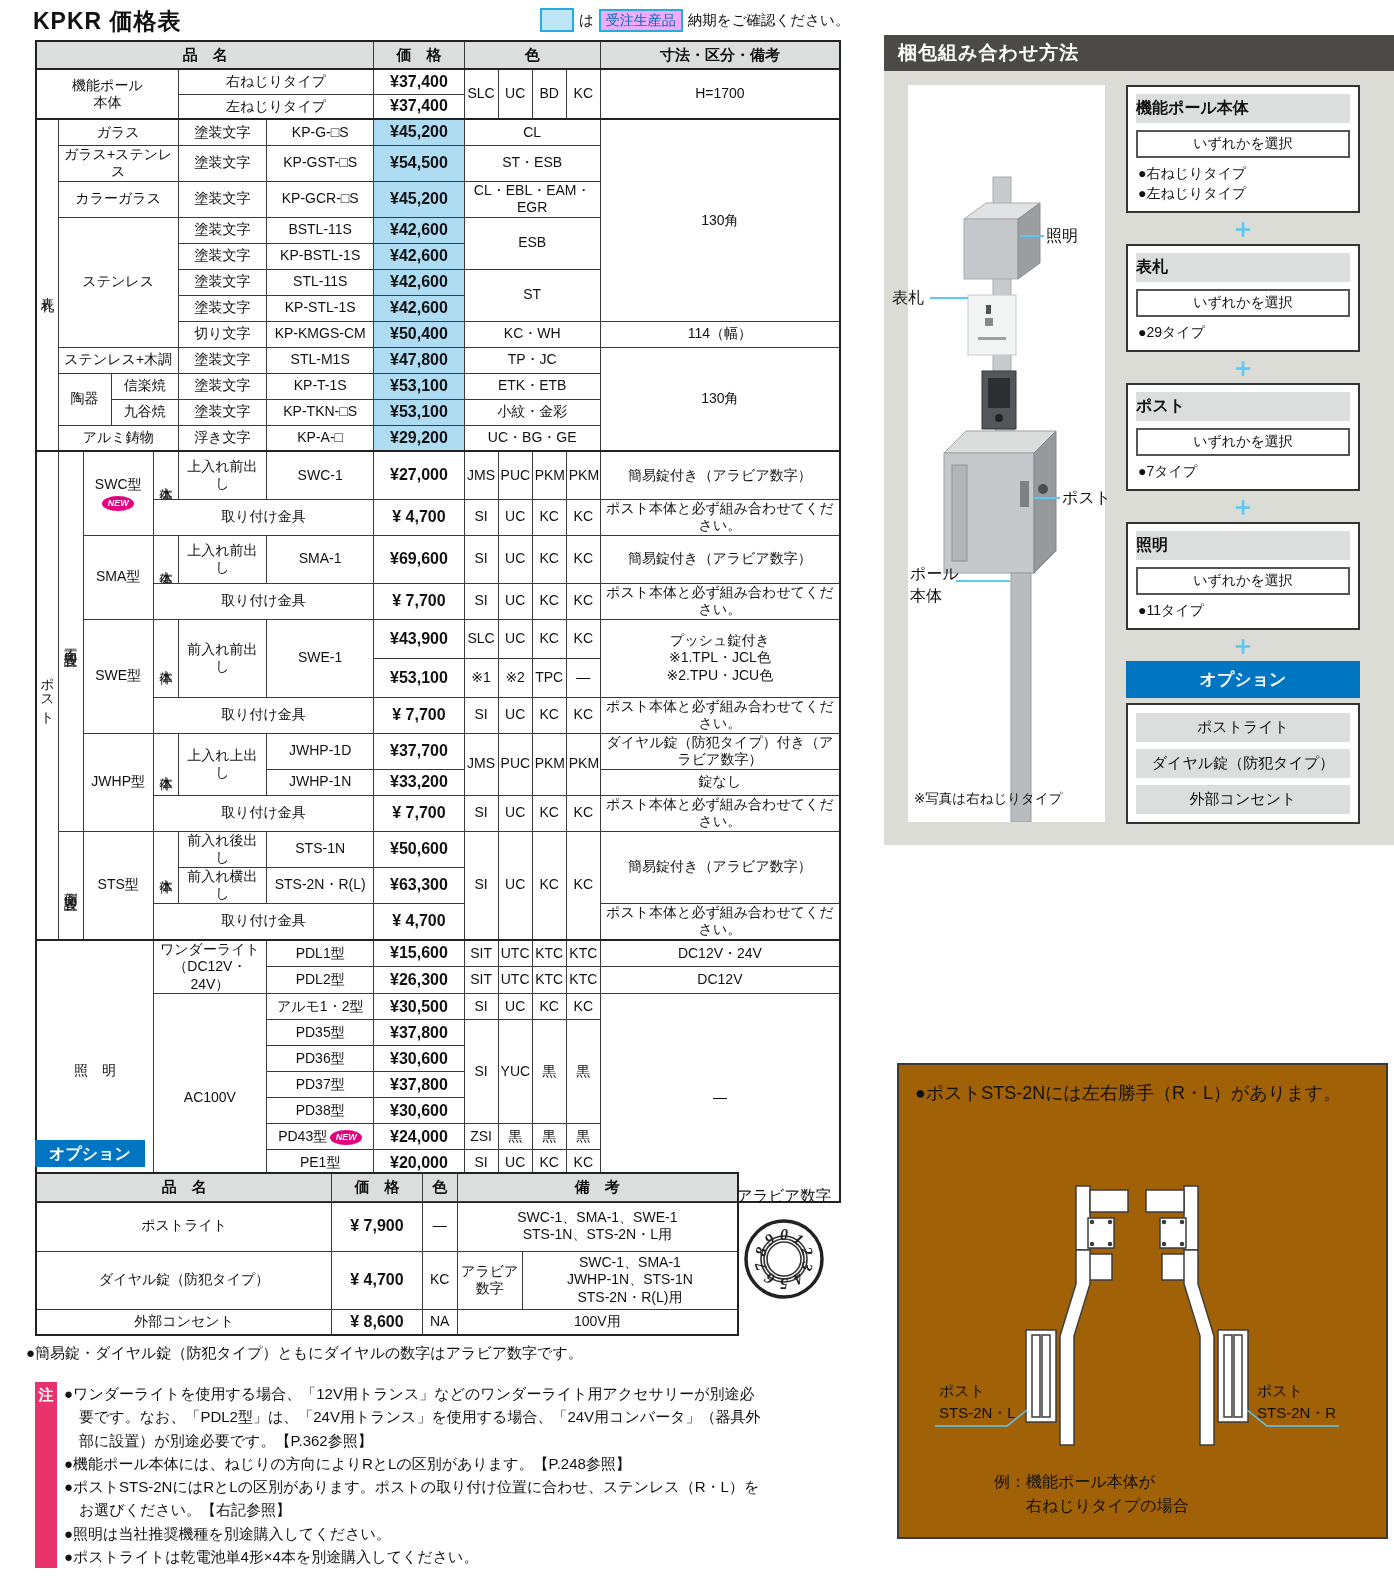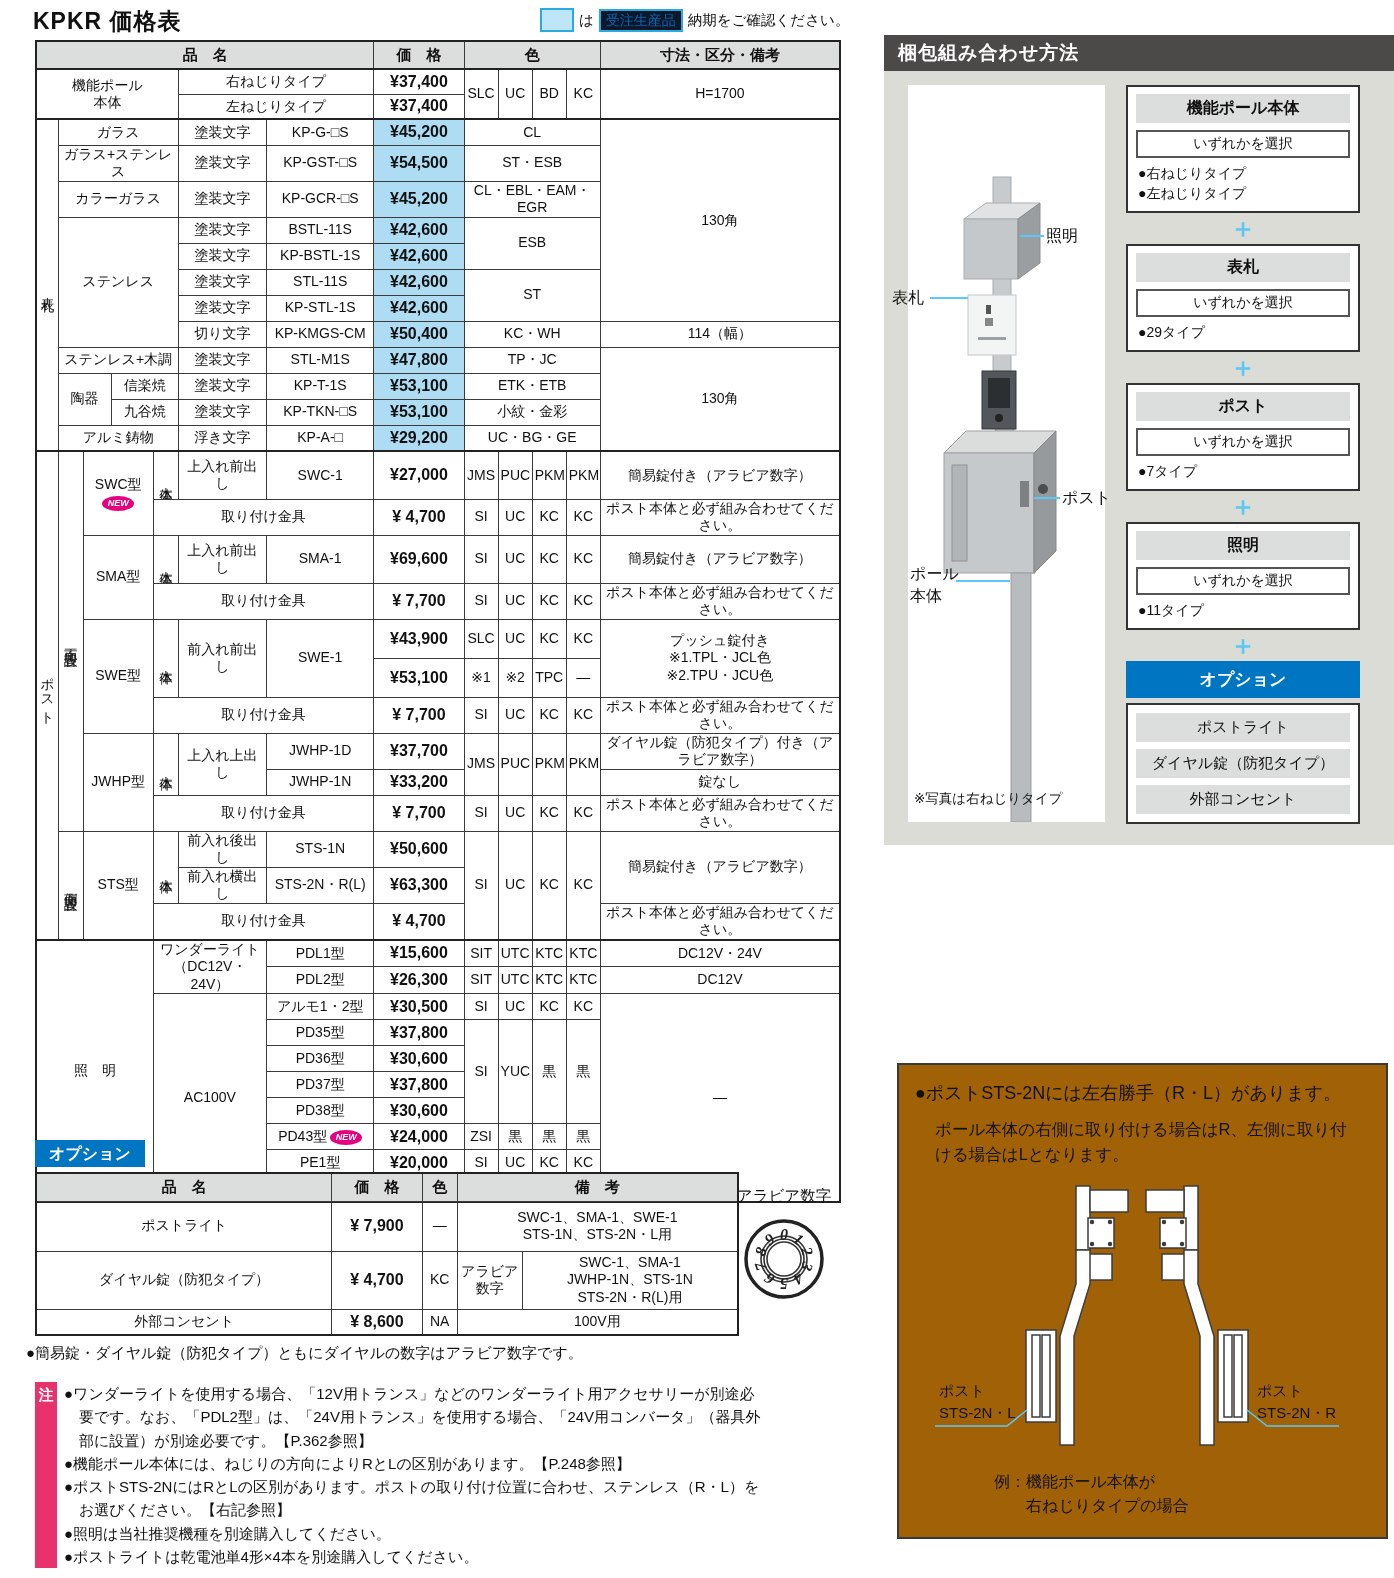--- a/index.html
+++ b/index.html
@@ -2,21 +2,21 @@
 <html><head>
 <meta charset="utf-8">
 <style>
   html,body{margin:0;padding:0;background:#fff;}
   #page{position:relative;width:1394px;height:1578px;background:#fff;overflow:hidden;
         font-family:"Liberation Sans","DejaVu Sans",sans-serif;color:#111;}
   
   .page-title{position:absolute;left:33px;top:6px;font-size:23px;font-weight:bold;letter-spacing:1px;}
   .legend{position:absolute;left:540px;top:8px;display:flex;align-items:center;gap:5px;font-size:14.5px;}
   .legend-box{width:30px;height:20px;background:#BEE6F7;border:2px solid #29ABE2;}
-  .legend-tag{background:#0f172a;border:2px solid #29ABE2;color:#0068B7;padding:0 5px;font-size:14px;line-height:19px;}
+  .legend-tag{background:#f0abfc;border:2px solid #29ABE2;color:#0068B7;padding:0 5px;font-size:14px;line-height:19px;}
   
   table.grid{border-collapse:collapse;table-layout:fixed;border:2px solid #222;}
   table.grid th,table.grid td{border:1px solid #3a3a3a;text-align:center;vertical-align:middle;
         font-size:14px;padding:0 2px;overflow:hidden;}
   table.grid th{background:#DCDDDD;font-weight:bold;font-size:15px;}
   table.grid tr.sec td,table.grid tr.sec th{border-top:2px solid #222;}
   td .ct{white-space:pre-line;line-height:1.25;display:inline-block;}
   td.price{text-align:right;padding-right:10px;}
   td.price .ct{font-weight:bold;font-size:16px;white-space:pre;}
   td.blue{background:#AEDCF2;}
@@ -47,21 +47,21 @@
   
   .panel{position:absolute;left:884px;top:35px;width:510px;height:810px;background:#DBDCD6;}
   .panel-title{height:36px;background:#4C4A48;color:#fff;font-size:19px;font-weight:bold;
         line-height:36px;padding-left:14px;letter-spacing:1px;}
   .photo{position:absolute;left:24px;top:50px;width:197px;height:737px;background:#fff;}
   .plabel{position:absolute;font-size:16px;color:#111;line-height:1.35;white-space:pre-line;}
   .pleader{position:absolute;height:2px;background:#5BC8F5;}
   .photo-note{position:absolute;left:30px;top:755px;font-size:13.5px;}
   .sel-col{position:absolute;left:242px;top:50px;width:234px;display:flex;flex-direction:column;}
   .sel-box{border:2px solid #333;background:#fff;padding:7px 8px 8px;}
-  .sel-box-title{background:#DCDDDD;text-align:center;font-weight:bold;font-size:16px;padding:4px 0;margin-bottom:7px;}
+  .sel-box-title{background:#DCDDDD;text-align:left;font-weight:bold;font-size:16px;padding:4px 0;margin-bottom:7px;}
   .sel-box-select{border:2px solid #555;text-align:center;font-size:14px;padding:3px 0;margin-bottom:5px;}
   .sel-box-item{font-size:14px;padding:2px 0 0 2px;}
   .plus{color:#5BC8F5;font-size:26px;font-weight:bold;text-align:center;height:31px;line-height:31px;}
   .opt-bar{background:#0075C2;color:#fff;font-weight:bold;font-size:17px;text-align:center;padding:7px 0;}
   .opt-box{border:2px solid #333;background:#fff;padding:8px;margin-top:5px;}
   .opt-item{background:#DCDDDD;text-align:center;font-size:15px;padding:5px 0;margin-bottom:7px;}
   .opt-item:last-child{margin-bottom:0;}
   
   .sts-box{position:absolute;left:897px;top:1063px;width:487px;height:472px;background:#a16207;border:2px solid #3a3a3a;}
   .sts-title{position:absolute;left:16px;top:16px;font-size:18px;}
@@ -551,21 +551,20 @@
       <div class="opt-box">
         <div class="opt-item">ポストライト</div>
         <div class="opt-item">ダイヤル錠（防犯タイプ）</div>
         <div class="opt-item">外部コンセント</div>
       </div>
     </div>
   </div>
 
   <div class="sts-box">
     <div class="sts-title">●ポストSTS-2Nには左右勝手（R・L）があります。</div>
-    <div class="sts-body">ポール本体の右側に取り付ける場合はR、左側に取り付ける場合はLとなります。</div>
     <svg class="sts-svg" width="425" height="290" viewBox="0 0 425 290">
       <defs>
         <g id="sts-pole" stroke="#3d3d3d" stroke-width="1.5" fill="#fff">
           <rect x="54" y="0" width="14" height="64"></rect>
           <rect x="68" y="4" width="38" height="22"></rect>
           <rect x="66" y="32" width="26" height="30"></rect>
           <circle cx="70" cy="36" r="1.5" fill="#3d3d3d"></circle>
             <circle cx="88" cy="36" r="1.5" fill="#3d3d3d"></circle>
           <circle cx="70" cy="58" r="1.5" fill="#3d3d3d"></circle>
             <circle cx="88" cy="58" r="1.5" fill="#3d3d3d"></circle>

